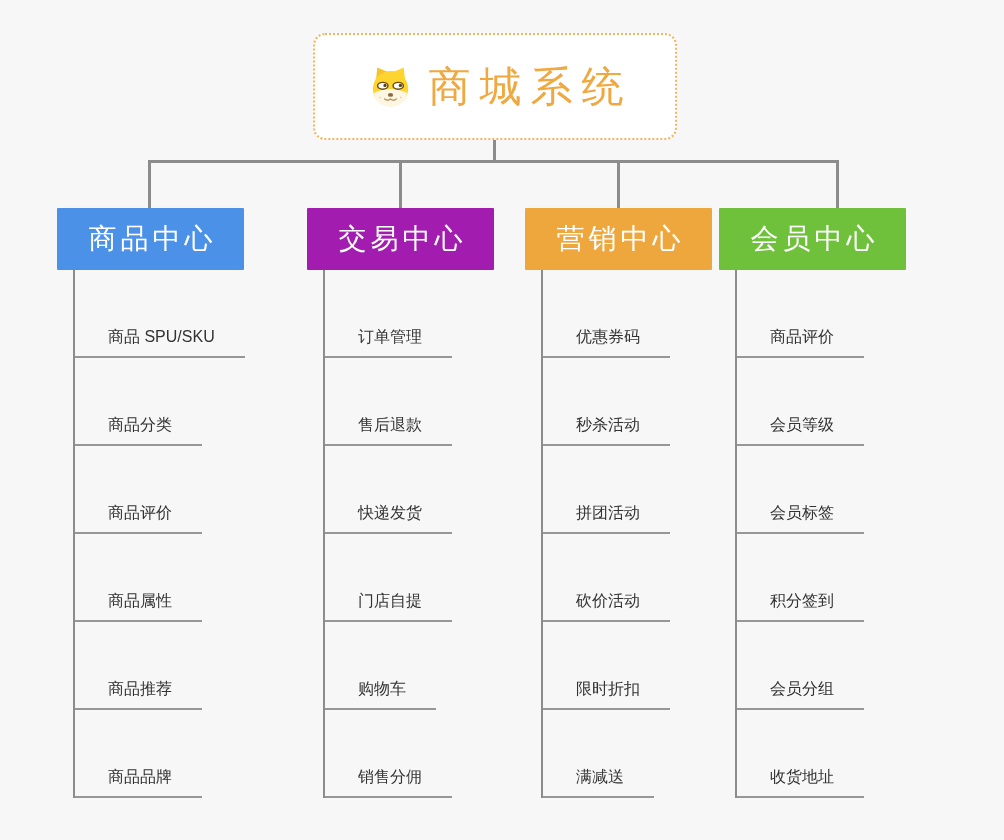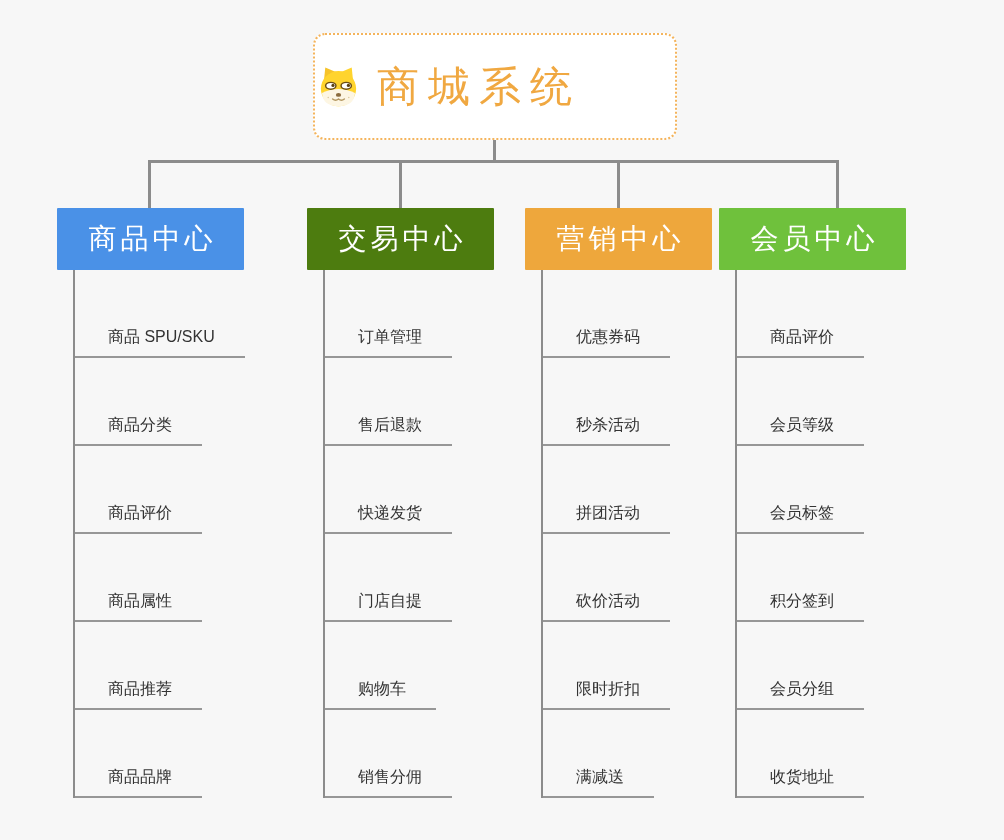--- a/index.html
+++ b/index.html
@@ -11,21 +11,21 @@
   }
   .canvas{position:relative;width:1004px;height:840px;background:var(--bg,#f7f7f7);}
 
   
   .root-node{
     position:absolute;left:313px;top:33px;width:364px;height:107px;
     background:#ffffff;
     border:2px dotted var(--root-border,#f4b45c);
     border-radius:12px;
     box-sizing:border-box;
-    display:flex;align-items:center;gap:15px;
+    display:flex;align-items:center;justify-content:center;gap:15px;
     cursor:pointer;
   }
   .root-title{
     color:var(--root-accent,#f0a841);
     font-size:42px;
     letter-spacing:9px;
     margin-right:-9px;
     font-weight:500;
     white-space:nowrap;
   }
@@ -128,21 +128,21 @@
       <li class="child-row">
           <span class="child-label">商品推荐</span>
         </li>
       <li class="child-row">
           <span class="child-label">商品品牌</span>
         </li>
     </ul>
   </div>
 
   <div class="column col-2">
-    <div class="branch-head" style="background: #4d7c0f;">交易中心</div>
+    <div class="branch-head" style="background: #a21caf;">交易中心</div>
     <ul class="children">
       <li class="child-row">
           <span class="child-label">订单管理</span>
         </li>
       <li class="child-row">
           <span class="child-label">售后退款</span>
         </li>
       <li class="child-row">
           <span class="child-label">快递发货</span>
         </li>

